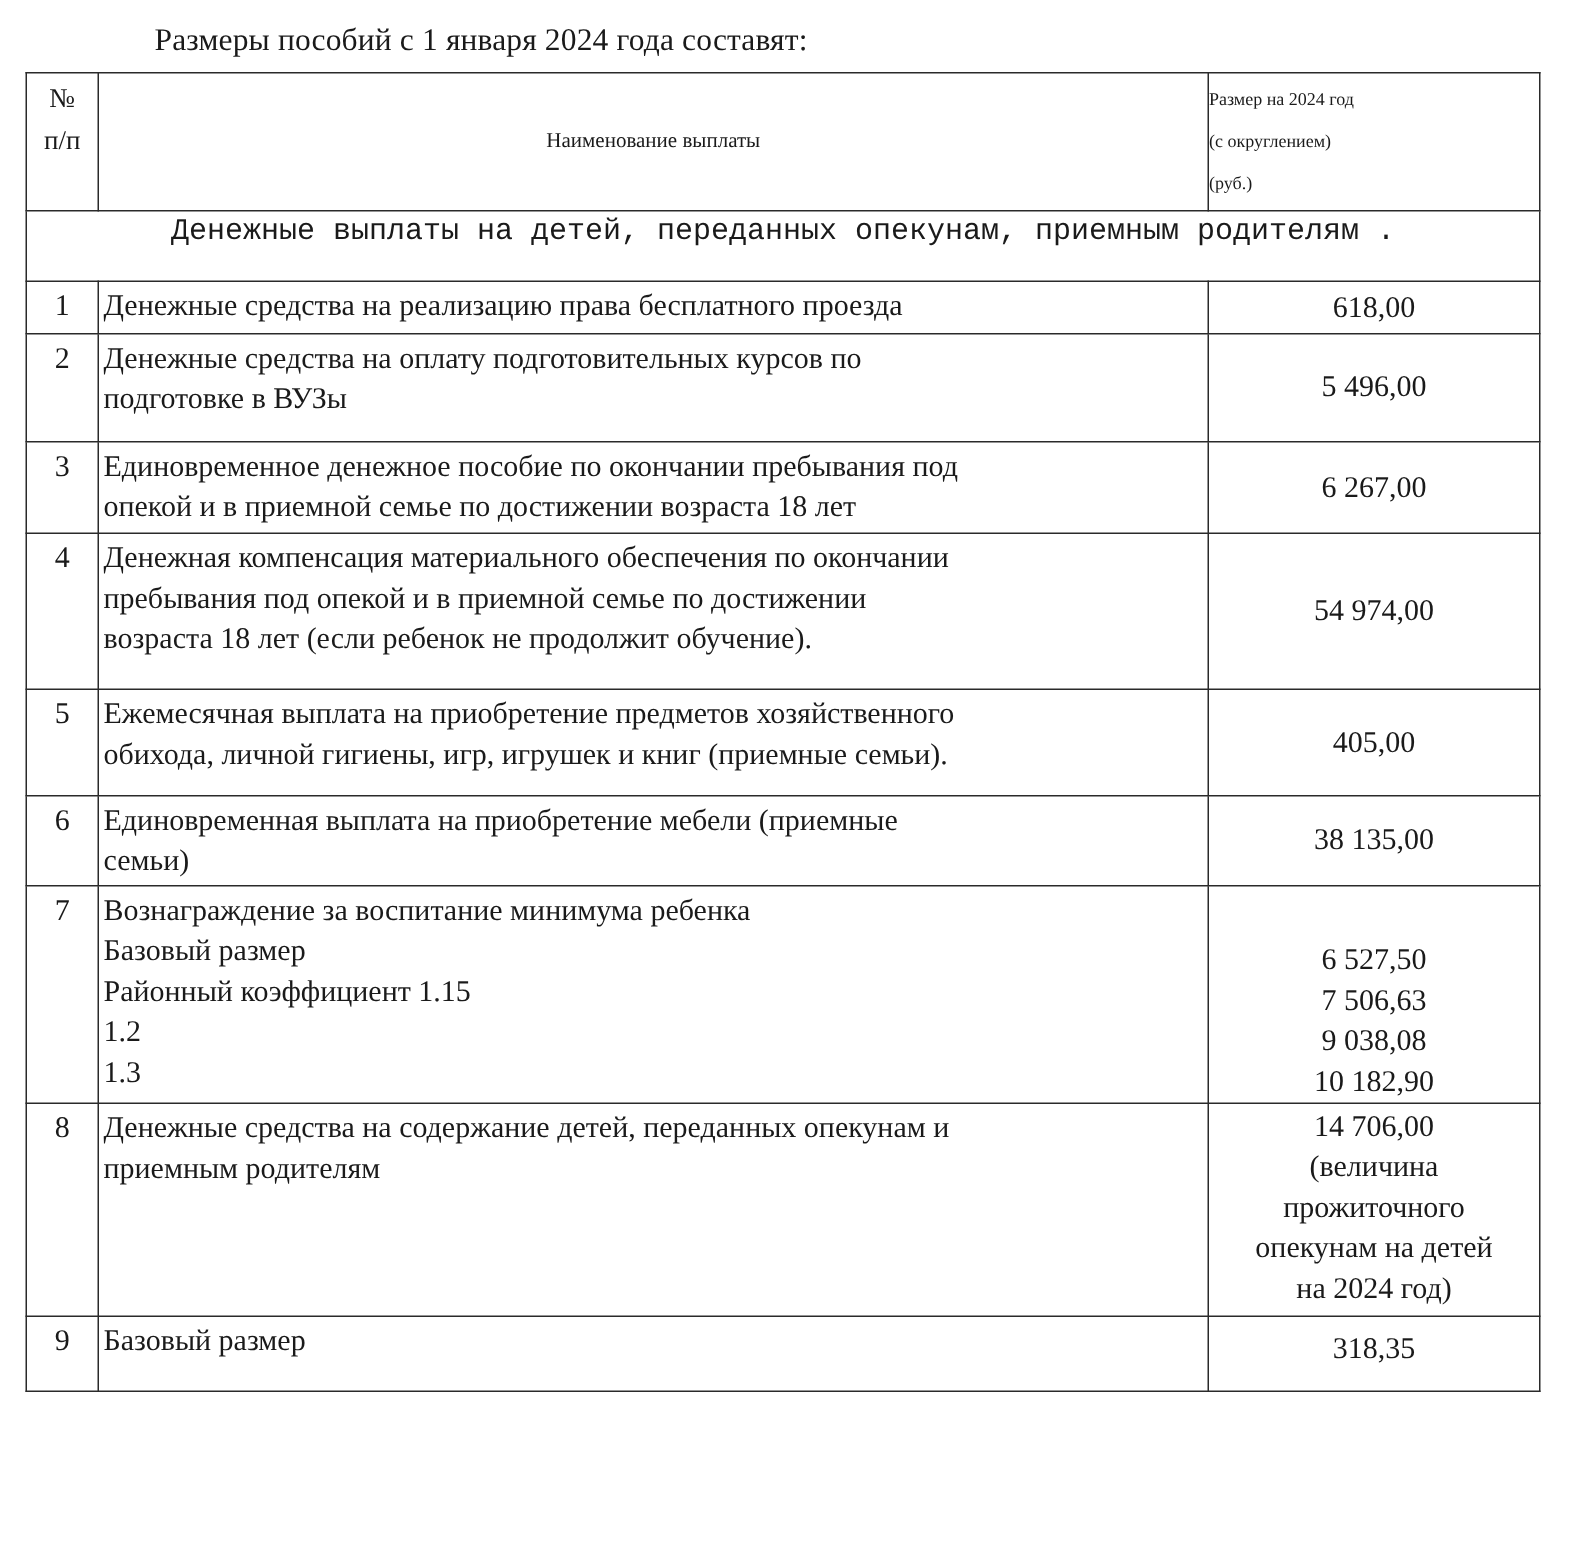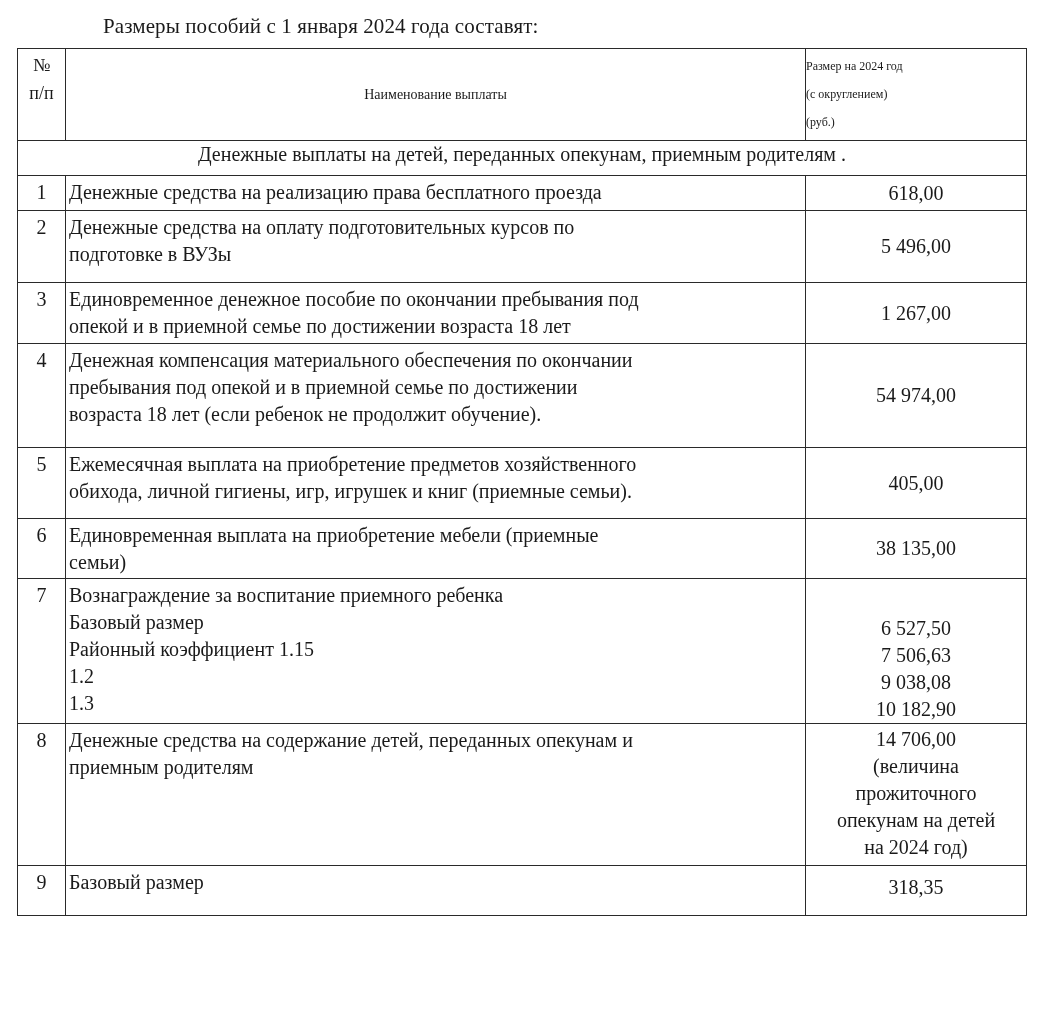--- a/index.html
+++ b/index.html
@@ -33,21 +33,21 @@
     .h-name { text-align: center; vertical-align: middle !important; font-size: 14px; }
     .h-val { text-align: left; font-size: 12px; line-height: 28px; padding-top: 3px !important; }
     .section-row td { text-align: center; font-weight: bold; font-size: 20px; vertical-align: middle; }
     .num { text-align: center; padding-top: 3px !important; }
     .name { padding: 3px 4px 0 3px !important; }
     .val { text-align: center; vertical-align: middle !important; }
     .val-top { text-align: center; vertical-align: top !important; }
     .line { display: block; }
     .subline { display: block; }
     tr.r-header { height: 92px; }
-    tr.r-sec1 { height: 35px; }
+    tr.r-sec1 { height: 47px; font-family: Liberation Mono, monospace; }
     tr.r1 { height: 35px; }
     tr.r2 { height: 72px; }
     tr.r3 { height: 61px; }
     tr.r4 { height: 104px; }
     tr.r5 { height: 71px; }
     tr.r6 { height: 60px; }
     tr.r7 { height: 140px; }
     tr.r8 { height: 142px; }
     tr.r-sec2 { height: 58px; }
     tr.r9 { height: 50px; }
@@ -100,21 +100,21 @@
     </td>
     <td class="val">5 496,00</td>
   </tr>
 
   <tr class="r3">
     <td class="num">3</td>
     <td class="name">
       <span class="line">Единовременное денежное пособие по окончании пребывания под</span>
       <span class="line">опекой и в приемной семье по достижении возраста 18 лет</span>
     </td>
-    <td class="val">1 267,00</td>
+    <td class="val">6 267,00</td>
   </tr>
 
   <tr class="r4">
     <td class="num">4</td>
     <td class="name">
       <span class="line">Денежная компенсация материального обеспечения по окончании</span>
       <span class="line">пребывания под опекой и в приемной семье по достижении</span>
       <span class="line">возраста 18 лет (если ребенок не продолжит обучение).</span>
     </td>
     <td class="val">54 974,00</td>
@@ -134,21 +134,21 @@
     <td class="name">
       <span class="line">Единовременная выплата на приобретение мебели (приемные</span>
       <span class="line">семьи)</span>
     </td>
     <td class="val">38 135,00</td>
   </tr>
 
   <tr class="r7">
     <td class="num">7</td>
     <td class="name">
-      <span class="line">Вознаграждение за воспитание приемного ребенка</span>
+      <span class="line">Вознаграждение за воспитание минимума ребенка</span>
       <span class="line">Базовый размер</span>
       <span class="line">Районный коэффициент 1.15</span>
       <span class="line">1.2</span>
       <span class="line">1.3</span>
     </td>
     <td class="val-top">
       <div class="val-stack">
         <span class="subline">6 527,50</span>
         <span class="subline">7 506,63</span>
         <span class="subline">9 038,08</span>

